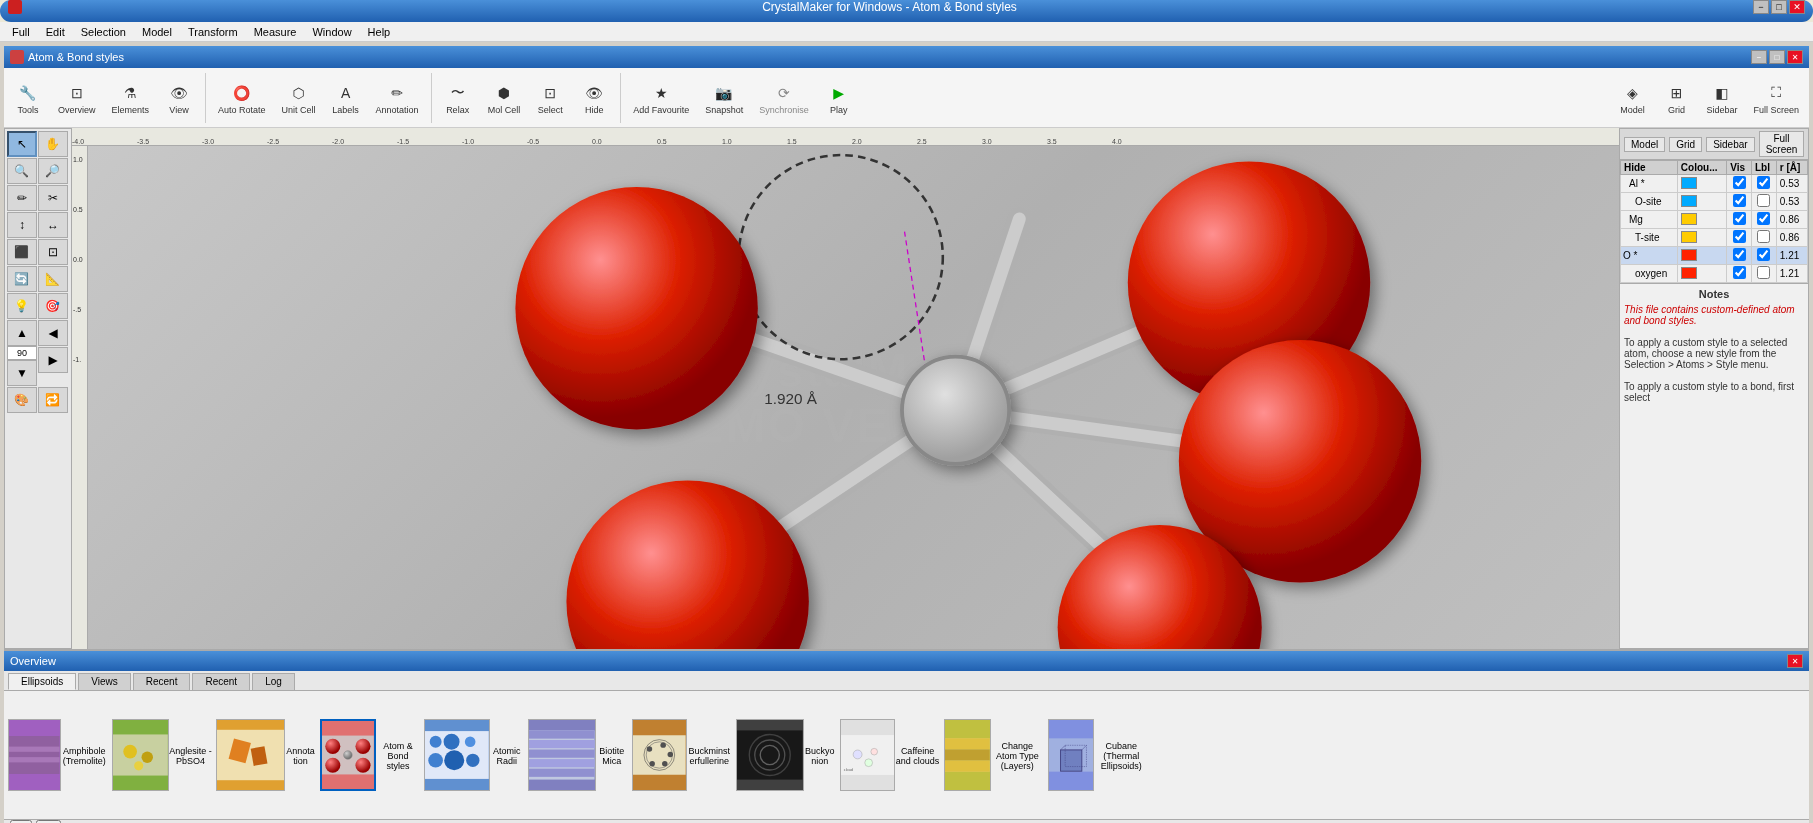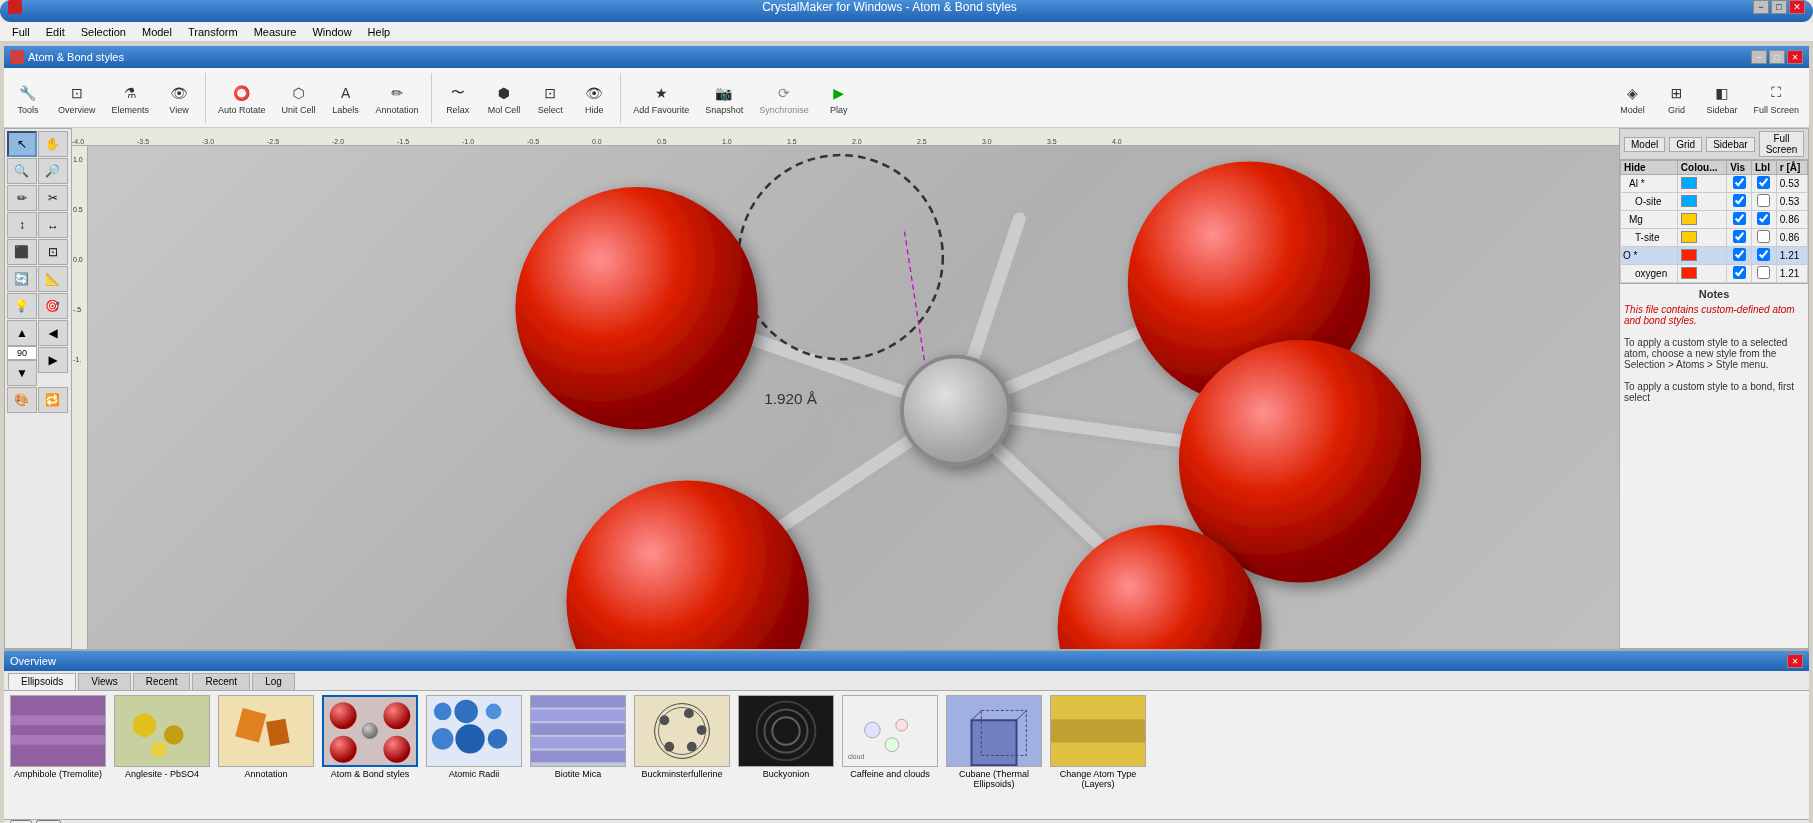--- a/index.html
+++ b/index.html
@@ -292,21 +292,21 @@
       background: #f0f0f0;
       height: calc(170px - 42px);
       display: flex;
       gap: 4px;
       padding: 4px;
       overflow-x: auto;
       overflow-y: hidden;
     }
     .thumb-item {
       display: flex;
-      flex-direction: column;
+      flex-direction: row;
       align-items: center;
       min-width: 100px;
       width: 100px;
       cursor: pointer;
     }
     .thumb-img {
       width: 96px; height: 72px;
       background: #888;
       border: 1px solid #aaa;
       display: flex; align-items: center; justify-content: center;
@@ -836,42 +836,42 @@
               <rect width="96" height="72" fill="#f0f0f0"></rect>
               <circle cx="30" cy="35" r="8" fill="#e0e0ff" stroke="#aaa" stroke-width="1"></circle>
               <circle cx="60" cy="30" r="6" fill="#ffe0e0" stroke="#aaa" stroke-width="1"></circle>
               <circle cx="50" cy="50" r="7" fill="#e0ffe0" stroke="#aaa" stroke-width="1"></circle>
               <text x="5" y="65" font-size="7" fill="#666">cloud</text>
             </svg>
           </div>
           <div class="thumb-label">Caffeine and clouds</div>
         </div>
         <div class="thumb-item">
+          <div class="thumb-img" style="background: rgb(192, 192, 64);">
+            <svg width="96" height="72" viewBox="0 0 96 72">
+              <rect width="96" height="72" fill="#d0d080"></rect>
+              <rect y="0" width="96" height="24" fill="#e0c040"></rect>
+              <rect y="24" width="96" height="24" fill="#c0a030"></rect>
+              <rect y="48" width="96" height="24" fill="#e0c040"></rect>
+            </svg>
+          </div>
+          <div class="thumb-label">Change Atom Type (Layers)</div>
+        </div>
+        <div class="thumb-item">
           <div class="thumb-img" style="background: rgb(128, 144, 224);">
             <svg width="96" height="72" viewBox="0 0 96 72">
               <rect width="96" height="72" fill="#a0b0e0"></rect>
               <rect x="25" y="25" width="46" height="46" fill="#7080c0" stroke="#404080" stroke-width="2"></rect>
               <rect x="35" y="15" width="46" height="46" fill="none" stroke="#404080" stroke-width="1" stroke-dasharray="3,2"></rect>
               <line x1="25" y1="25" x2="35" y2="15" stroke="#404080" stroke-width="1"></line>
               <line x1="71" y1="25" x2="81" y2="15" stroke="#404080" stroke-width="1"></line>
             </svg>
           </div>
           <div class="thumb-label">Cubane (Thermal Ellipsoids)</div>
         </div>
-        <div class="thumb-item">
-          <div class="thumb-img" style="background: rgb(192, 192, 64);">
-            <svg width="96" height="72" viewBox="0 0 96 72">
-              <rect width="96" height="72" fill="#d0d080"></rect>
-              <rect y="0" width="96" height="24" fill="#e0c040"></rect>
-              <rect y="24" width="96" height="24" fill="#c0a030"></rect>
-              <rect y="48" width="96" height="24" fill="#e0c040"></rect>
-            </svg>
-          </div>
-          <div class="thumb-label">Change Atom Type (Layers)</div>
-        </div>
       </div>
     <div id="overview-footer">
       <div style="display:flex;gap:4px;">
         <button style="padding:1px 6px;font-size:10px;cursor:pointer;">+</button>
         <button style="padding:1px 6px;font-size:10px;cursor:pointer;">⚙</button>
       </div>
 
     </div>
   </div>
 

